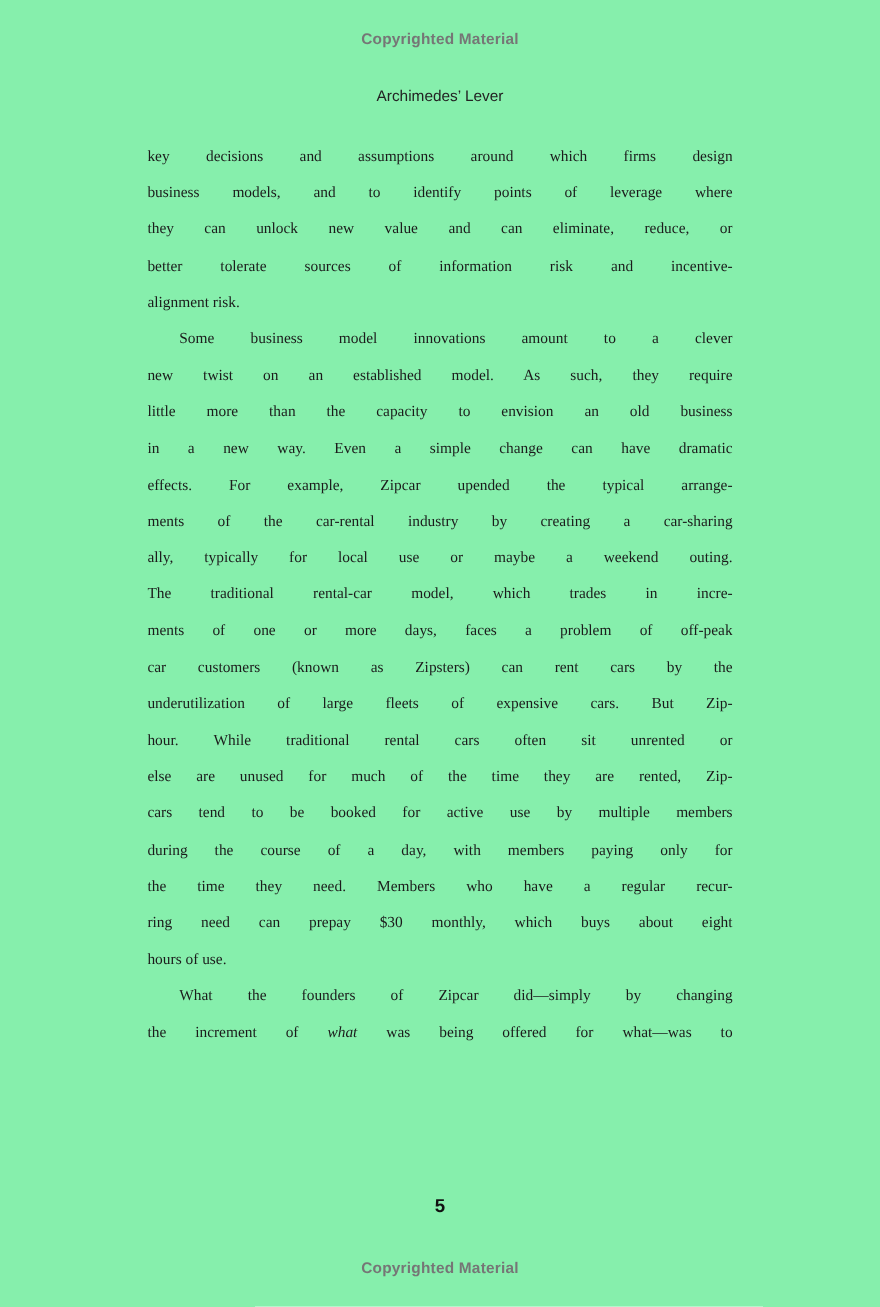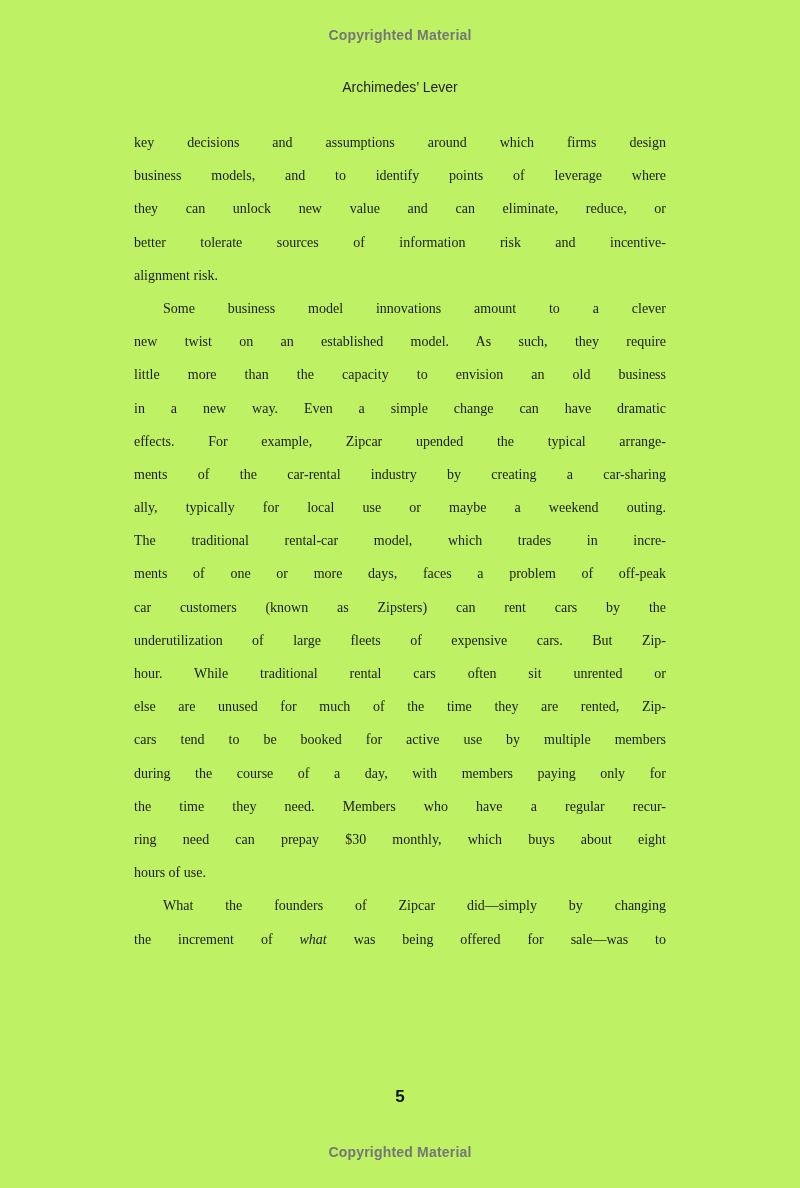--- a/index.html
+++ b/index.html
@@ -4,21 +4,21 @@
 <style>
   html, body {
     margin: 0;
     padding: 0;
     background: #ffffff;
   }
   .page {
     position: relative;
     width: 800px;
     height: 1188px;
-    background: #bef264;
+    background: #86efac;
     overflow: hidden;
     font-family: "Liberation Serif", serif;
   }
   .notice {
     position: absolute;
     left: 0;
     width: 100%;
     text-align: center;
     font-family: "Liberation Sans", sans-serif;
     font-weight: bold;
@@ -100,20 +100,20 @@
         <div class="line"><span>hour. While traditional rental cars often sit unrented or</span></div>
         <div class="line"><span>else are unused for much of the time they are rented, Zip-</span></div>
         <div class="line"><span>cars tend to be booked for active use by multiple members</span></div>
         <div class="line"><span>during the course of a day, with members paying only for</span></div>
         <div class="line"><span>the time they need. Members who have a regular recur-</span></div>
         <div class="line"><span>ring need can prepay $30 monthly, which buys about eight</span></div>
         <div class="line lastline"><span>hours of use.</span></div>
       </div>
       <div class="paragraph">
         <div class="line indent"><span>What the founders of Zipcar did—simply by changing</span></div>
-        <div class="line"><span>the increment of </span><i>what</i><span> was being offered for sale—was to</span></div>
+        <div class="line"><span>the increment of </span><i>what</i><span> was being offered for what—was to</span></div>
       </div>
     </div>
 
   <div class="page-number">5</div>
 
   <div class="notice bottom">Copyrighted Material</div>
 </div>
 
 </body></html>

